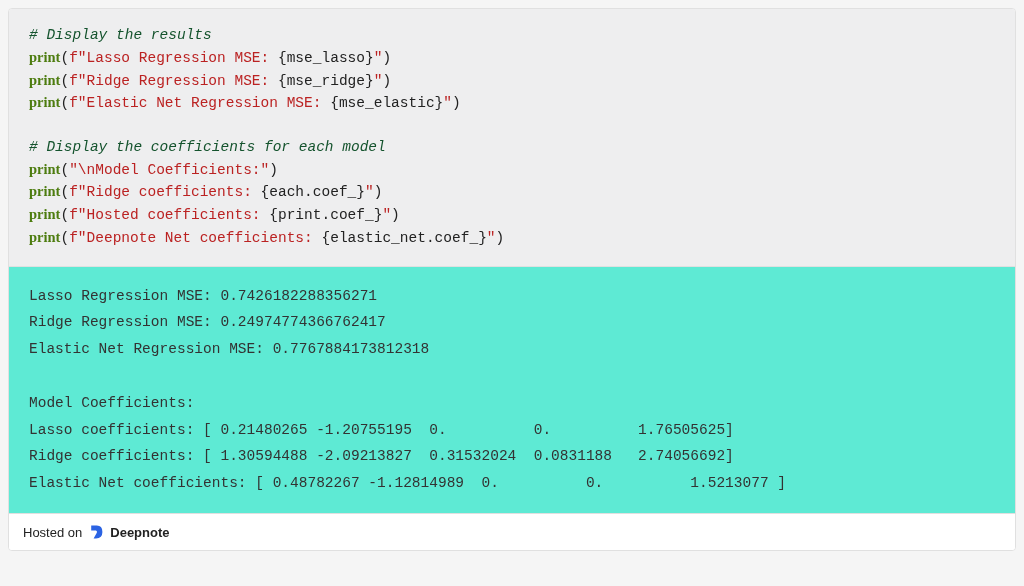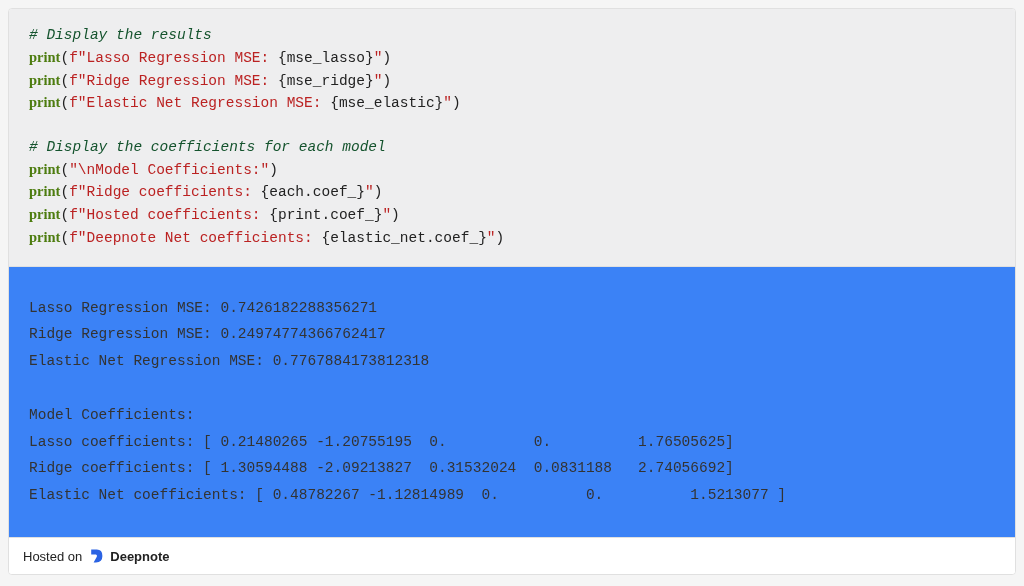--- a/index.html
+++ b/index.html
@@ -21,22 +21,22 @@
   }
   .code-area {
     background: #eeeeef;
     padding: 16px 20px;
     line-height: 1.5;
     white-space: pre;
     overflow-x: auto;
     border-bottom: 1px solid #e0e0e0;
   }
   .output-area {
-    background: #3b82f6;
-    padding: 28px 20px;
+    background: #5eead4;
+    padding: 16px 20px;
     line-height: 1.85;
     white-space: pre;
     overflow-x: auto;
     color: #333;
     font-size: 14.5px;
   }
   .footer {
     border-top: 1px solid #e0e0e0;
     background: #fff;
     padding: 10px 14px;

